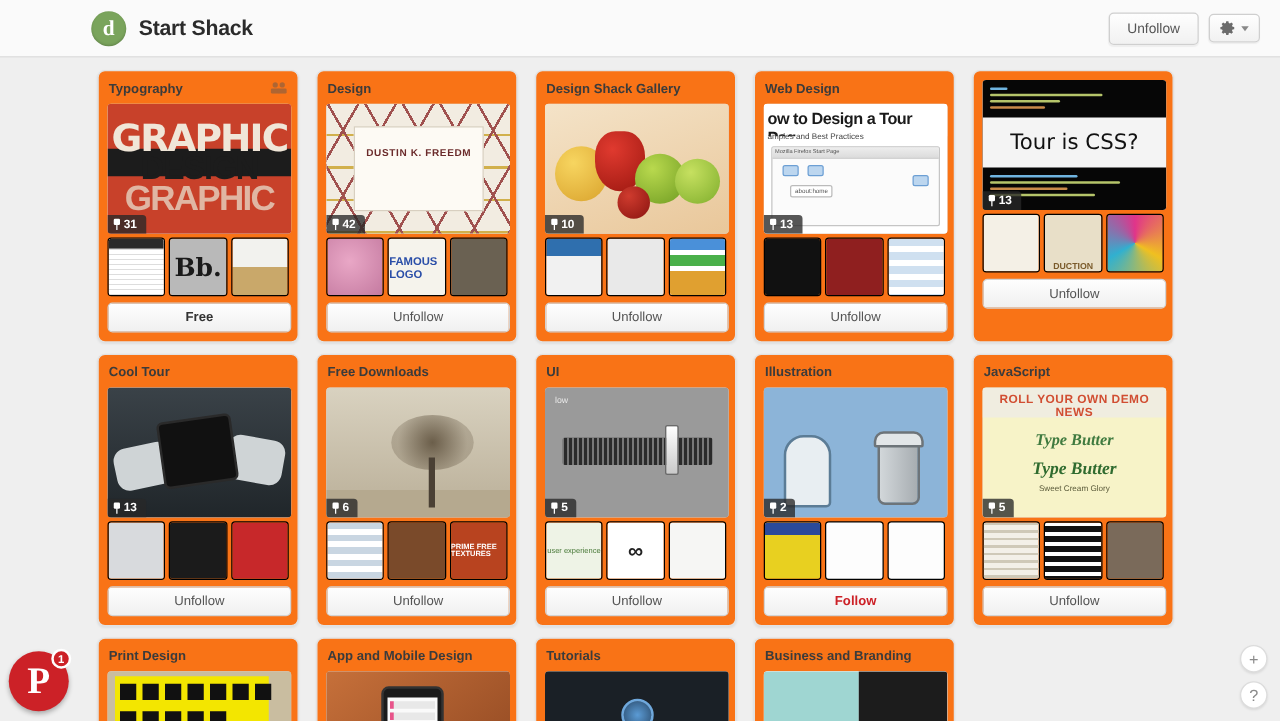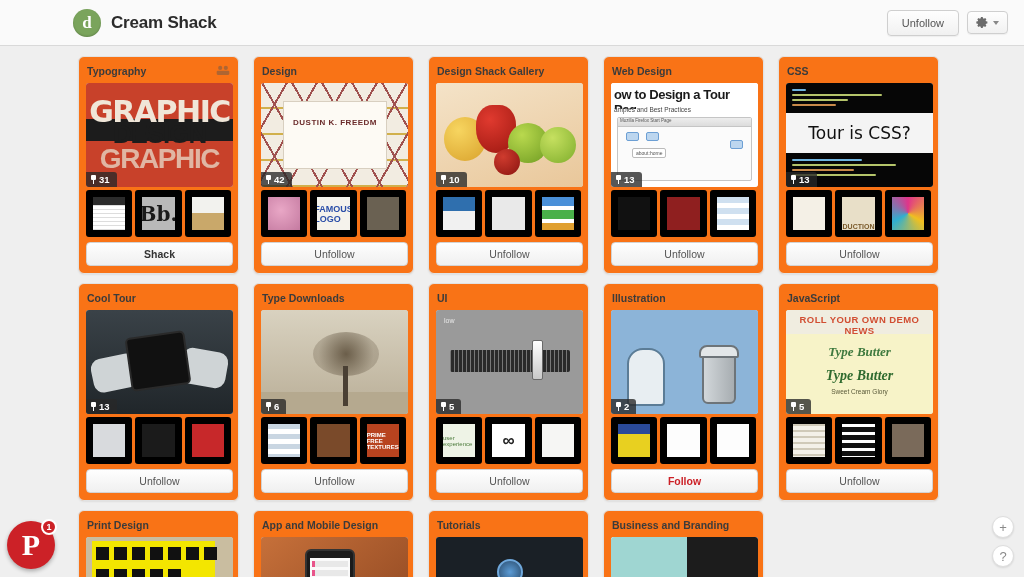--- a/index.html
+++ b/index.html
@@ -160,21 +160,21 @@
     display: flex;
     gap: 3px;
     margin-top: 3px;
   }
   .thumb {
     width: 47px;
     height: 47px;
     border-radius: 3px;
     overflow: hidden;
     background: #fff;
-    border: 7px solid #000000;
+    border: 1px solid #000000;
   }
   .thumb.empty { background: #fdfdfd; }
   .card-action {
     margin-top: 5px;
     display: block;
     width: 147px;
     text-align: center;
     font-size: 10.5px;
     padding: 5px 0;
     border: 1px solid #d3d3d3;
@@ -329,21 +329,21 @@
   .a-biz .dark { position:absolute; right:0; top:0; width:48%; height:100%; background:#1c1c1c;}
 
   .th-generic { width:100%; height:100%; }
 </style>
 </head>
 <body>
 
 <div class="topbar">
   <div class="brand">
     <div class="avatar">d</div>
-    <div class="brand-title">Cream Shack</div>
+    <div class="brand-title">Start Shack</div>
   </div>
   <div class="topbar-right">
     <button class="btn-gray">Unfollow</button>
     <div class="btn-gear">
       <svg width="13" height="13" viewBox="0 0 16 16">
         <path fill="#6b6b6b" d="M8 5.2A2.8 2.8 0 1 0 8 10.8 2.8 2.8 0 0 0 8 5.2zm0 4.3a1.5 1.5 0 1 1 0-3 1.5 1.5 0 0 1 0 3z"></path>
         <path fill="#6b6b6b" d="M14 9.1V6.9l-1.7-.3a4.6 4.6 0 0 0-.5-1.2l1-1.4-1.6-1.6-1.4 1a4.6 4.6 0 0 0-1.2-.5L8.3 1.2H6.1l-.3 1.7a4.6 4.6 0 0 0-1.2.5l-1.4-1-1.6 1.6 1 1.4a4.6 4.6 0 0 0-.5 1.2L0.4 6.9v2.2l1.7.3c.1.4.3.8.5 1.2l-1 1.4 1.6 1.6 1.4-1c.4.2.8.4 1.2.5l.3 1.7h2.2l.3-1.7c.4-.1.8-.3 1.2-.5l1.4 1 1.6-1.6-1-1.4c.2-.4.4-.8.5-1.2L14 9.1z"></path>
       </svg>
       <span class="caret"></span>
     </div>
@@ -376,21 +376,21 @@
       <div class="thumb">
           <div class="th-generic" style="background:#efe9e0;background-image:linear-gradient(#2b2b2b 0 8px,transparent 8px),repeating-linear-gradient(#ddd 0 1px,#fff 1px 4px)"></div>
         </div>
       <div class="thumb">
           <div class="th-generic" style="background:#b9b9b9;display:flex;align-items:center;justify-content:center;font:bold 20px 'DejaVu Serif',serif;color:#1a1a1a;">Bb.</div>
         </div>
       <div class="thumb">
           <div class="th-generic" style="background:linear-gradient(#f2f2ee 50%,#c9a86a 50%)"></div>
         </div>
     </div>
-    <button class="card-action edit">Shack</button>
+    <button class="card-action edit">Free</button>
   </div>
 
   <div class="card">
     <div class="card-title">Design</div>
     <div class="cover">
       <div class="art a-design">
         <div class="hexrow"></div>
         <div class="card-center">
             <div class="nm">DUSTIN K. FREEDM</div>
           </div>
@@ -470,21 +470,20 @@
           <div class="th-generic" style="background:#8f1f1f"></div>
         </div>
       <div class="thumb">
           <div class="th-generic" style="background:#f0f0f0;background-image:repeating-linear-gradient(#cfe0f0 0 6px,#fff 6px 11px)"></div>
         </div>
     </div>
     <button class="card-action">Unfollow</button>
   </div>
 
   <div class="card">
-    <div class="card-title">CSS</div>
     <div class="cover">
       <div class="art a-css">
         <div class="codeline" style="left:6px;top:6px;width:14px;background:#6fb4e0"></div>
         <div class="codeline" style="left:6px;top:11px;width:90px;background:#b5c46a"></div>
         <div class="codeline" style="left:6px;top:16px;width:56px;background:#b5c46a"></div>
         <div class="codeline" style="left:6px;top:21px;width:44px;background:#c98a4a"></div>
         <div class="whitebar">
             <span>Tour is CSS?</span>
           </div>
         <div class="codeline" style="left:6px;top:76px;width:70px;background:#6fb4e0"></div>
@@ -532,21 +531,21 @@
           <div class="th-generic" style="background:#1b1b1b"></div>
         </div>
       <div class="thumb">
           <div class="th-generic" style="background:#c7282a"></div>
         </div>
     </div>
     <button class="card-action">Unfollow</button>
   </div>
 
   <div class="card">
-    <div class="card-title">Type Downloads</div>
+    <div class="card-title">Free Downloads</div>
     <div class="cover">
       <div class="art a-tree">
         <div class="ground"></div>
           <div class="canopy"></div>
           <div class="trunk"></div>
       </div>
       <div class="pin-badge">
         <span class="pin-glyph"></span>
         <span>6</span>
       </div>

